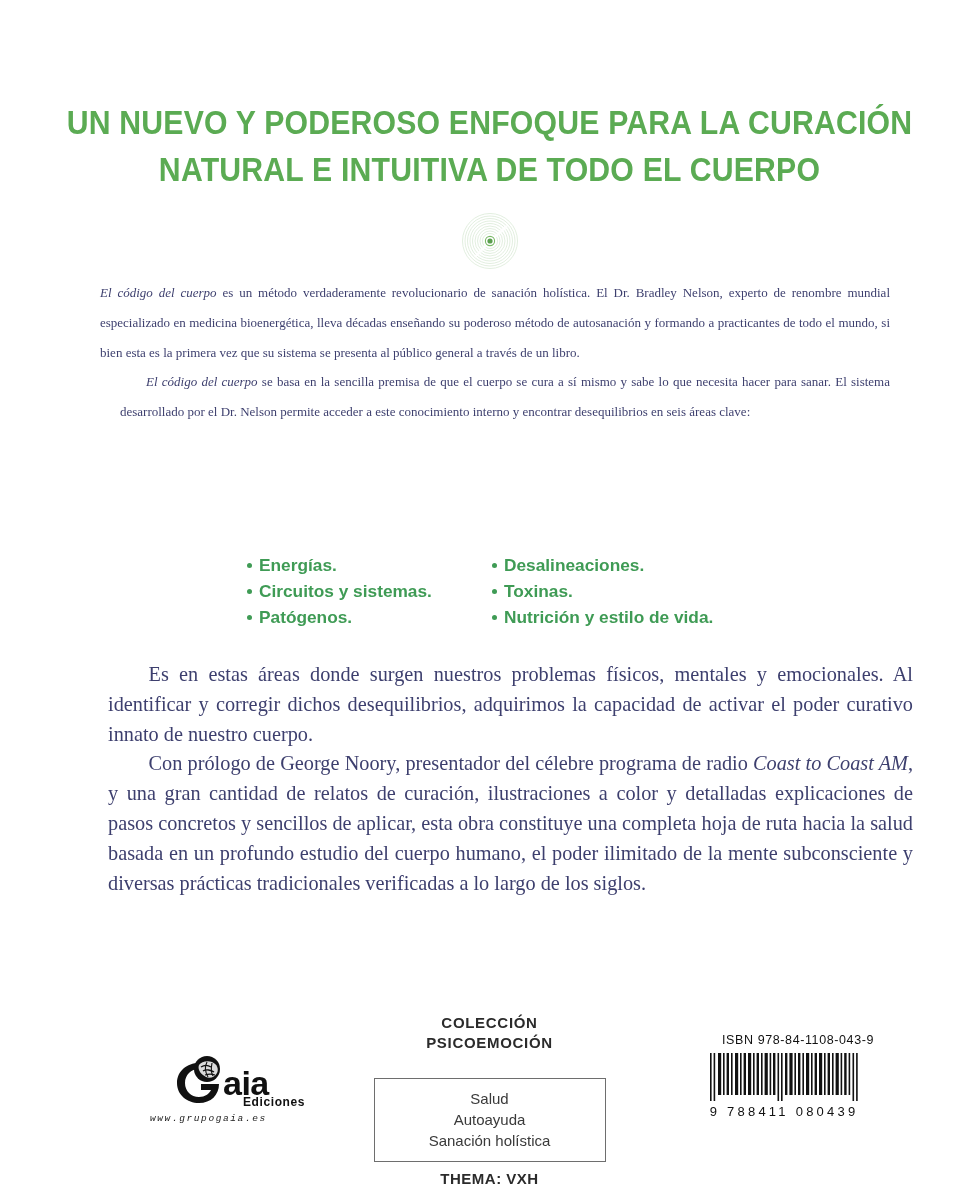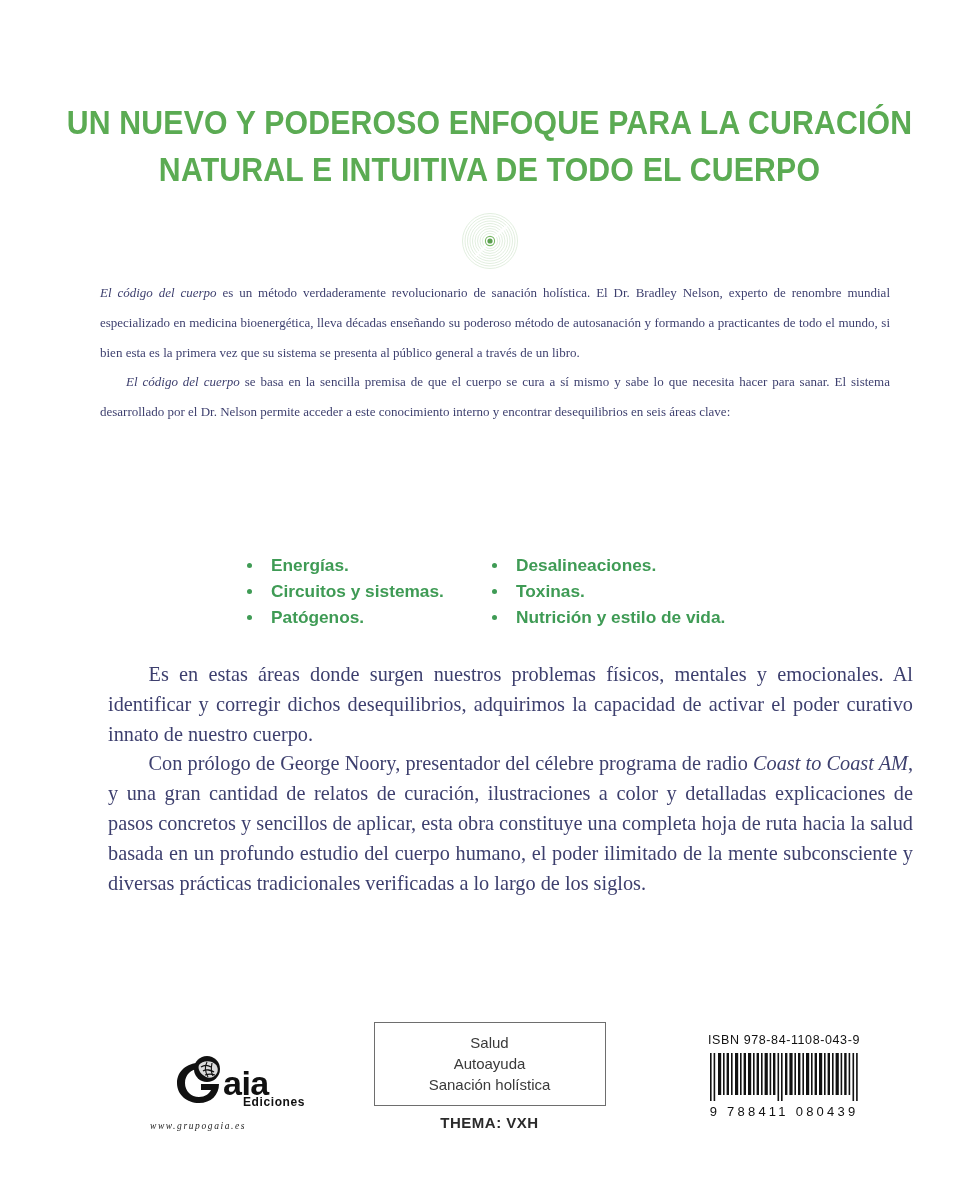--- a/index.html
+++ b/index.html
@@ -63,21 +63,21 @@
     color: #3d3f6e;
     font-size: 13px;
     line-height: 29.8px;
     text-align: justify;
     text-justify: inter-word;
   }
   .body-copy p {
     margin: 0;
     text-indent: 0;
   }
-  .body-copy p.indent { text-indent: 2.0em; }
+  .body-copy p.indent { text-indent: 2.0em; margin-left: 20px; }
   .body-copy i, .body-copy em { font-style: italic; }
 
   
   .bullets {
     position: absolute;
     left: 0;
     right: 0;
     top: 552px;
     display: flex;
     justify-content: center;
@@ -87,21 +87,20 @@
     font-weight: bold;
     font-size: 17.3px;
     line-height: 26.2px;
   }
   .bullets .col { width: 240px; }
   .bullets .col.left { width: 245px; }
   .bullets .bullet-row {
     display: flex;
     align-items: baseline;
     white-space: nowrap;
-    gap: 12px;
   }
   .bullets .dot {
     display: inline-block;
     width: 12px;
     flex: 0 0 12px;
   }
   .bullets .dot::before {
     content: "";
     display: inline-block;
     width: 5px;
@@ -138,47 +137,47 @@
   
   .publisher {
     position: absolute;
     left: 150px;
     top: 48px;
     width: 185px;
     text-align: left;
   }
   .logo-svg { display: block; margin: 0 auto; }
   .logo-url {
-    font-family: Liberation Serif, serif;
+    font-family: Liberation Mono, monospace;
     font-style: italic;
     font-size: 9.5px;
     letter-spacing: 1.6px;
     color: #1c1c1c;
-    margin-top: 12px;
+    margin-top: 4px;
   }
 
   
   .collection {
     position: absolute;
     left: 50%;
     margin-left: -116px;
     top: 8px;
     width: 232px;
     text-align: center;
     font-family: "Liberation Sans", "DejaVu Sans", sans-serif;
     color: #2b2b2b;
   }
   .collection-title {
     font-weight: bold;
     font-size: 15px;
     line-height: 19.5px;
     letter-spacing: 0.7px;
   }
   .collection-box {
-    margin-top: 9px;
+    margin-top: 26px;
     border: 1px solid #6e6e6e;
     padding: 9px 6px 10px 6px;
     font-weight: normal;
     font-size: 15px;
     line-height: 21px;
     color: #3a3a3a;
   }
   .collection-thema {
     margin-top: 8px;
     font-weight: bold;
@@ -186,21 +185,21 @@
     letter-spacing: 0.5px;
     text-align: center;
   }
 
   
   .isbn-block {
     position: absolute;
     right: 105px;
     top: 28px;
     width: 180px;
-    text-align: center;
+    text-align: right;
   }
   .isbn-text {
     font-family: "Liberation Sans", "DejaVu Sans", sans-serif;
     font-size: 12.5px;
     letter-spacing: 0.6px;
     color: #111;
     margin-bottom: 4px;
     white-space: nowrap;
   }
   .barcode { display: block; margin: 0 auto; }
@@ -300,20 +299,24 @@
           <path d="M38 14 C41 12 45 12 48 14 M40 18 C43 16 48 17 51 19 M42 22 C45 21 49 21 52 22" stroke="#111111" stroke-width="1.3" fill="none"></path>
           <path d="M44 9 C42 13 42 19 45 24 M49 10 C48 15 48 20 50 23" stroke="#111111" stroke-width="1.1" fill="none"></path>
         </g>
         <text x="60" y="42" font-family="Liberation Sans, sans-serif" font-size="34" font-weight="bold" fill="#111111" letter-spacing="-0.5">aia</text>
         <text x="80" y="53" font-family="Liberation Sans, sans-serif" font-size="12" font-weight="bold" fill="#111111" letter-spacing="0.6">Ediciones</text>
       </svg>
       <div class="logo-url">www.grupogaia.es</div>
     </div>
 
     <div class="collection">
+      <div class="collection-title">
+        <div>COLECCIÓN</div>
+        <div>PSICOEMOCIÓN</div>
+      </div>
       <div class="collection-box">
         <div>Salud</div>
         <div>Autoayuda</div>
         <div>Sanación holística</div>
       </div>
       <div class="collection-thema">THEMA: VXH</div>
     </div>
 
     <div class="isbn-block">
       <div class="isbn-text">ISBN 978-84-1108-043-9</div>

